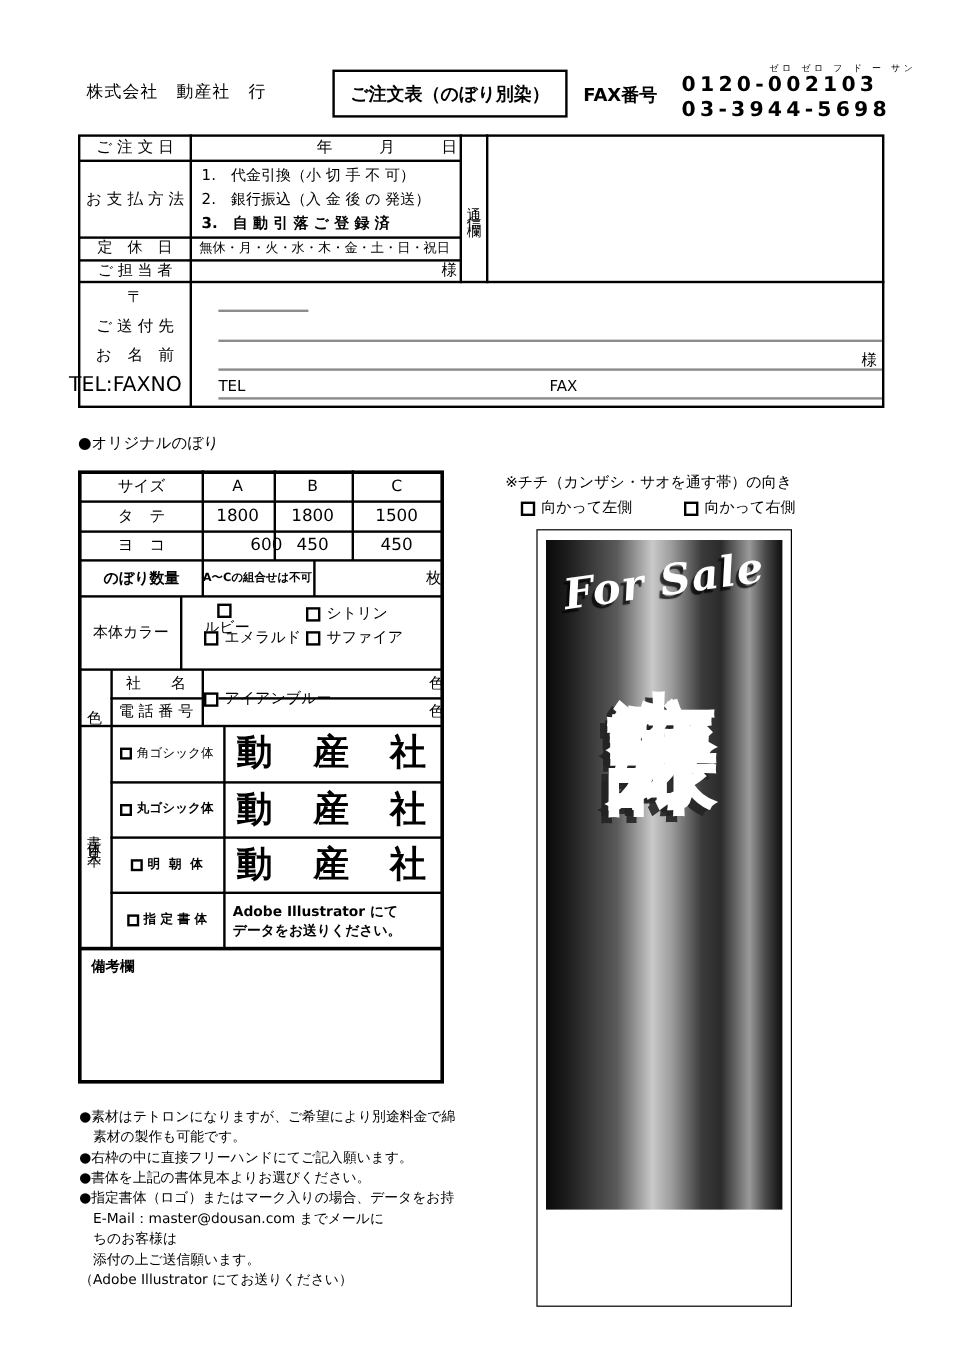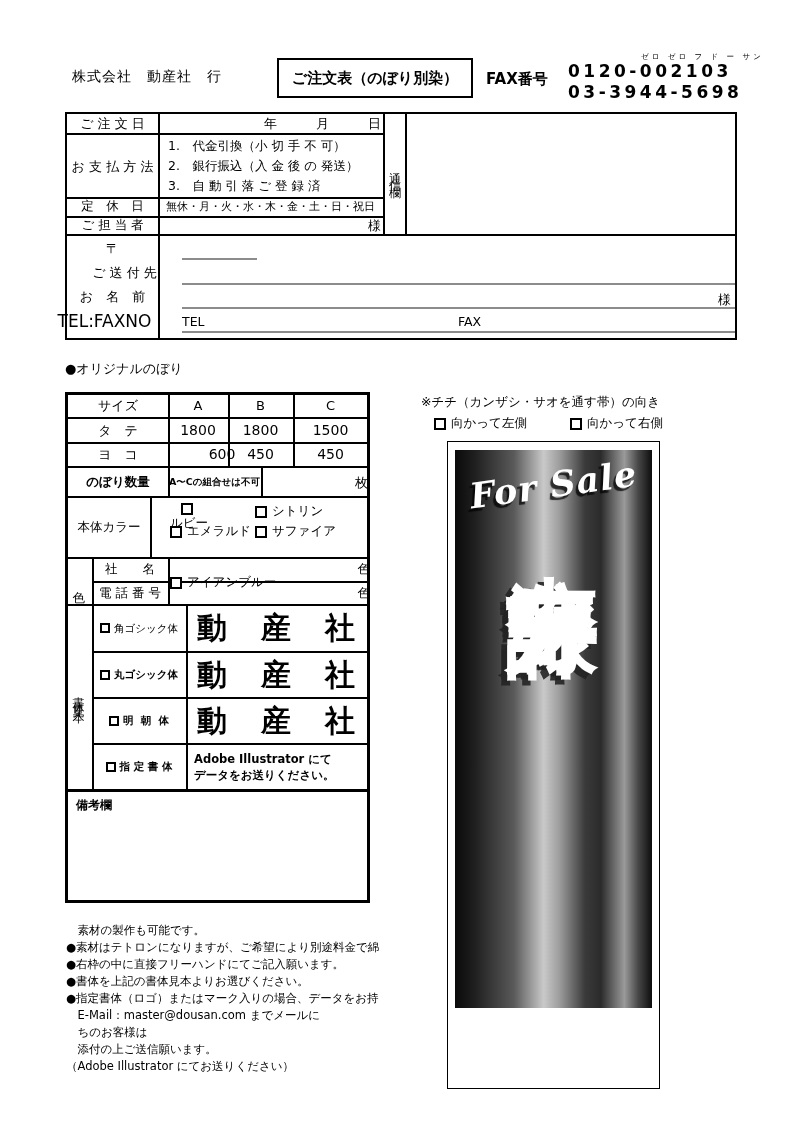--- a/index.html
+++ b/index.html
@@ -65,37 +65,37 @@
 <div class="hl" style="left:65px;top:197px;width:320px;"></div>
 <div class="hl" style="left:65px;top:216px;width:320px;"></div>
 <div class="hl" style="left:65px;top:234px;width:672px;"></div>
 
 <div class="cell" style="left:67px;top:114px;width:91px;height:19px;">ご 注 文 日</div>
 <div class="cell right" style="left:160px;top:114px;width:221px;height:19px;padding-right:14px;">年　　　月　　　日</div>
 
 <div class="cell" style="left:67px;top:135px;width:91px;height:62px;">お 支 払 方 法</div>
 <div class="abs" style="left:168px;top:138px;font-size:12.5px;white-space:pre;">1.　代金引換（小 切 手 不 可）</div>
 <div class="abs" style="left:168px;top:158px;font-size:12.5px;white-space:pre;">2.　銀行振込（入 金 後 の 発送）</div>
-<div class="abs" style="left:168px;top:178px;font-size:12.5px;white-space:pre;">3.　自 動 引 落 ご 登 録 済</div>
+<div class="abs" style="left:168px;top:178px;font-size:12.5px;white-space:pre;font-weight:bold;">3.　自 動 引 落 ご 登 録 済</div>
 
 <div class="cell" style="left:67px;top:198px;width:91px;height:17px;font-size:12.5px;">定　休　日</div>
 <div class="cell left" style="left:166px;top:198px;width:216px;height:17px;font-size:11px;">無休・月・火・水・木・金・土・日・祝日</div>
 
 <div class="cell" style="left:67px;top:217px;width:91px;height:16px;font-size:12.5px;">ご 担 当 者</div>
 <div class="cell right" style="left:160px;top:217px;width:221px;height:16px;padding-right:16px;">様</div>
 
 <div class="cell" style="left:383px;top:112px;width:24px;height:122px;">
   <span class="vert" style="font-size:12px;letter-spacing:7px;">通信欄</span>
 </div>
 <div class="abs" style="left:407px;top:114px;width:328px;height:118px;"></div>
 
 <div class="cell" style="left:67px;top:238px;width:91px;height:20px;">〒</div>
 <div class="ul" style="left:182px;top:258px;width:75px;"></div>
 
-<div class="cell" style="left:67px;top:262px;width:91px;height:20px;padding-left:12px;">ご 送 付 先</div>
+<div class="cell" style="left:67px;top:262px;width:91px;height:20px;">ご 送 付 先</div>
 <div class="ul" style="left:182px;top:283px;width:553px;"></div>
 
 <div class="cell" style="left:67px;top:286px;width:91px;height:20px;">お　名　前</div>
 <div class="abs" style="left:718px;top:291px;font-size:13px;">様</div>
 <div class="ul" style="left:182px;top:307px;width:553px;"></div>
 
 <div class="cell" style="left:67px;top:310px;width:75px;height:22px;font-size:17px;">TEL:FAXNO</div>
 <div class="abs" style="left:182px;top:314px;font-size:12.5px;">TEL</div>
 <div class="abs" style="left:458px;top:314px;font-size:12.5px;">FAX</div>
 <div class="ul" style="left:182px;top:331px;width:553px;"></div>
@@ -202,22 +202,22 @@
 </div>
 <div class="cell" style="left:186px;top:745px;width:182px;height:43px;flex-direction:column;align-items:flex-start;justify-content:center;padding-left:8px;font-size:11.5px;font-weight:bold;line-height:16px;">
   <span>Adobe Illustrator にて</span>
   <span>データをお送りください。</span>
 </div>
 
 <div class="abs" style="left:76px;top:797px;font-size:12px;font-weight:bold;">備考欄</div>
 <div class="abs" style="left:70px;top:815px;width:294px;height:82px;"></div>
 
 <div class="abs" style="left:66px;top:922px;">
+  <div class="note-line">●素材はテトロンになりますが、ご希望により別途料金で綿</div>
   <div class="note-line">　素材の製作も可能です。</div>
-  <div class="note-line">●素材はテトロンになりますが、ご希望により別途料金で綿</div>
   <div class="note-line">●右枠の中に直接フリーハンドにてご記入願います。</div>
   <div class="note-line">●書体を上記の書体見本よりお選びください。</div>
   <div class="note-line">●指定書体（ロゴ）またはマーク入りの場合、データをお持</div>
   <div class="note-line">　E-Mail：master@dousan.com までメールに</div>
   <div class="note-line">　ちのお客様は</div>
   <div class="note-line">　添付の上ご送信願います。</div>
   <div class="note-line">（Adobe Illustrator にてお送りください）</div>
 </div>
 
 <div class="abs" style="left:421px;top:394px;font-size:12.5px;white-space:pre;">※チチ（カンザシ・サオを通す帯）の向き</div>

